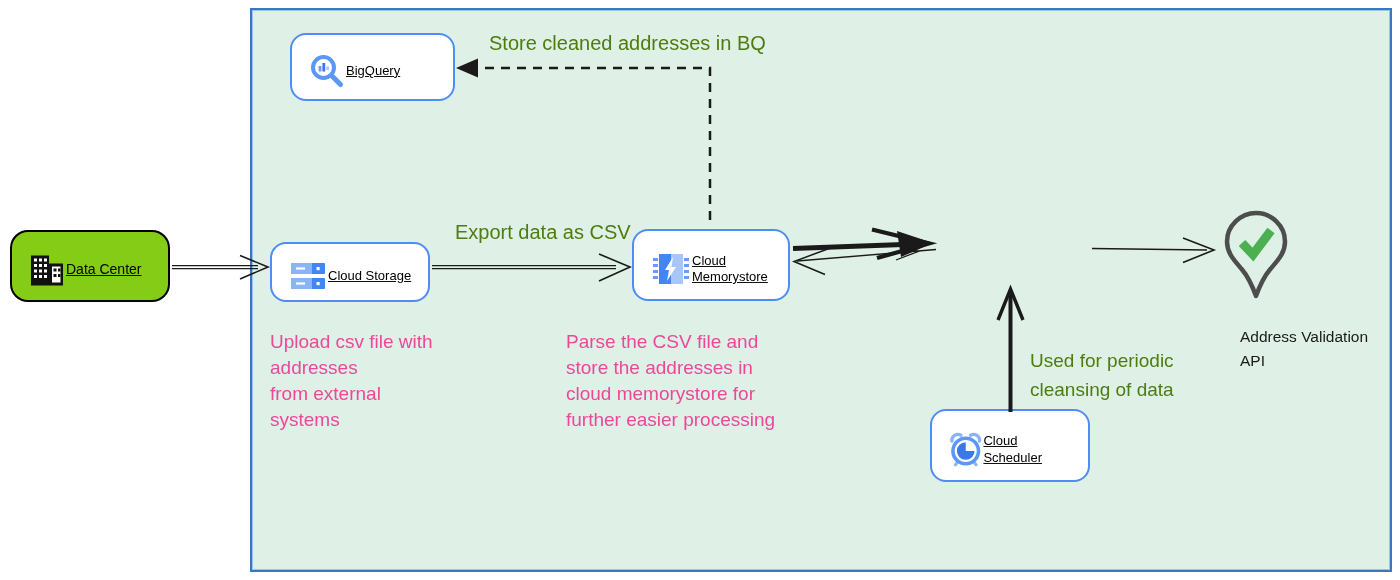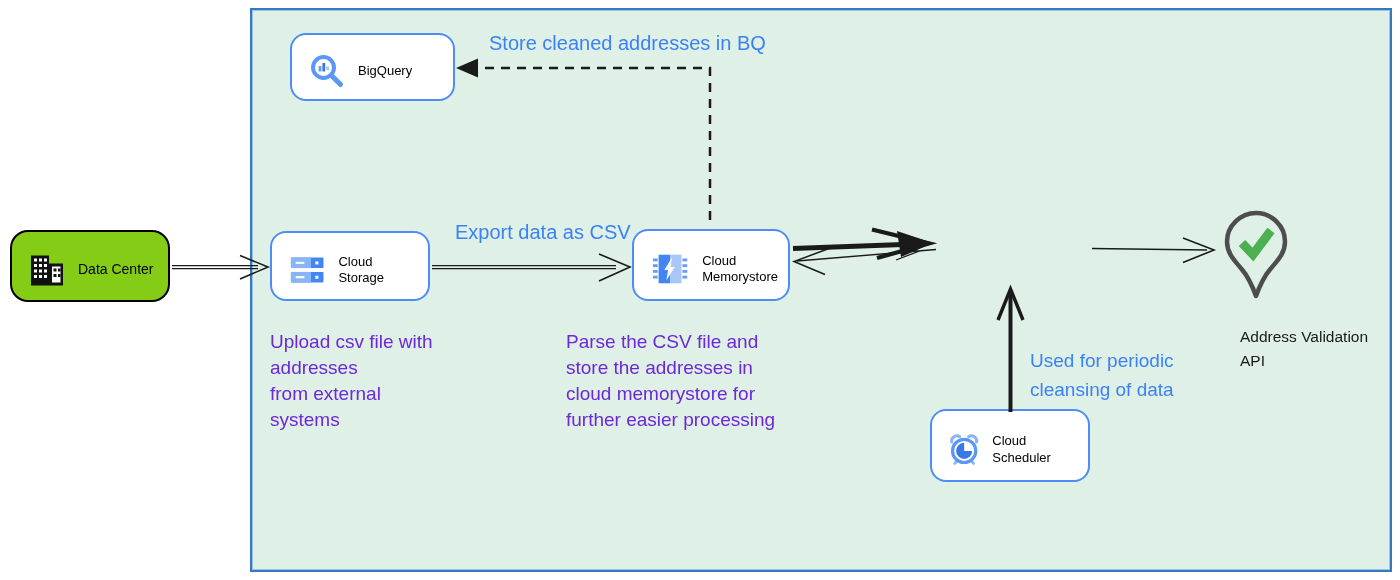--- a/index.html
+++ b/index.html
@@ -8,34 +8,35 @@
     font-family:"Liberation Sans", sans-serif; color:#111;
   }
   .boundary {
     position:absolute; left:250px; top:8px; width:1142px; height:564px;
     background:#dff0e6; border:2px solid #3778bf; box-sizing:border-box;
     box-shadow: inset 0 0 0 1px #9cc3e8;
   }
   .node {
     position:absolute; background:#ffffff; border:2px solid #4e8df5;
     border-radius:16px; box-sizing:border-box;
-    display:flex; align-items:center; gap:13px; padding:8px 10px 0 17px;
+    display:flex; align-items:center; gap:1px; padding:8px 10px 0 17px;
     z-index:2;
+    text-decoration:underline;
   }
   .node.dc { background:#84cc16; border:2px solid #000; border-radius:18px; }
   .node-label { font-size:13px; line-height:1.25; white-space:pre-line; color:#000; }
   .node.dc .node-label { font-size:14px; }
   .arrows { position:absolute; left:0; top:0; z-index:3; pointer-events:none; }
   .edge-label {
-    position:absolute; font-size:20px; color:#3b82f6; white-space:pre-line;
+    position:absolute; font-size:20px; color:#4d7c0f; white-space:pre-line;
     line-height:1.25; z-index:4;
   }
   .edge-label.small { font-size:19px; line-height:29px; }
   .annotation {
-    position:absolute; font-size:19px; line-height:26px; color:#6d28d9;
+    position:absolute; font-size:19px; line-height:26px; color:#ec4899;
     white-space:pre-line; z-index:4;
   }
   .pin-wrap { position:absolute; left:1222px; top:209px; z-index:2; }
   .pin-label {
     position:absolute; left:1240px; top:325px; font-size:15.5px;
     line-height:24px; white-space:pre-line; color:#1a1a1a; z-index:4;
   }
 </style>
 </head>
 <body>
@@ -77,21 +78,21 @@
     <svg width="36" height="36" viewBox="0 0 36 36">
       <circle cx="14.5" cy="14.5" r="10.5" fill="#fff" stroke="#5b97f6" stroke-width="4"></circle>
       <line x1="22.5" y1="22.5" x2="31.5" y2="31.5" stroke="#5b97f6" stroke-width="5" stroke-linecap="round"></line>
       <rect x="9.6" y="13" width="2.8" height="5.5" fill="#669df6"></rect>
       <rect x="13.4" y="10" width="2.8" height="8.5" fill="#3b78e7"></rect>
       <rect x="17.2" y="13.5" width="2.8" height="3.5" fill="#a9c6fb"></rect>
     </svg>
     <div class="node-label">BigQuery</div>
   </div>
 
-  <div class="node" style="left:270px; top:231px; width:160px; height:70px;">
+  <div class="node" style="left:270px; top:242px; width:160px; height:60px;">
     <svg width="38" height="28" viewBox="0 0 38 28">
       <rect x="2" y="1" width="34" height="11" rx="1" fill="#4285f4"></rect>
       <rect x="2" y="1" width="21" height="11" fill="#8ab4f8"></rect>
       <rect x="7" y="5.4" width="9" height="2.2" fill="#fff"></rect>
       <rect x="27.5" y="5" width="3.2" height="3.2" fill="#fff"></rect>
       <rect x="2" y="16" width="34" height="11" rx="1" fill="#4285f4"></rect>
       <rect x="2" y="16" width="21" height="11" fill="#8ab4f8"></rect>
       <rect x="7" y="20.4" width="9" height="2.2" fill="#fff"></rect>
       <rect x="27.5" y="20" width="3.2" height="3.2" fill="#fff"></rect>
     </svg>

